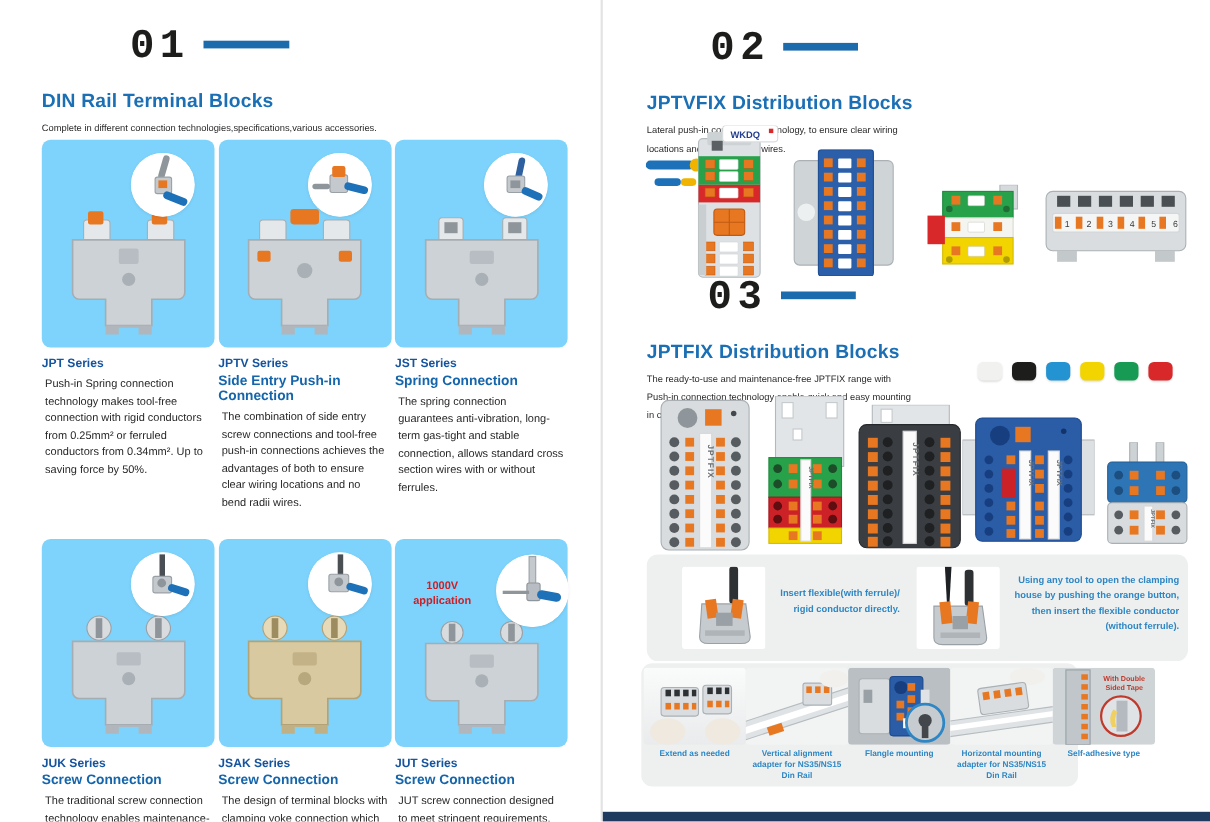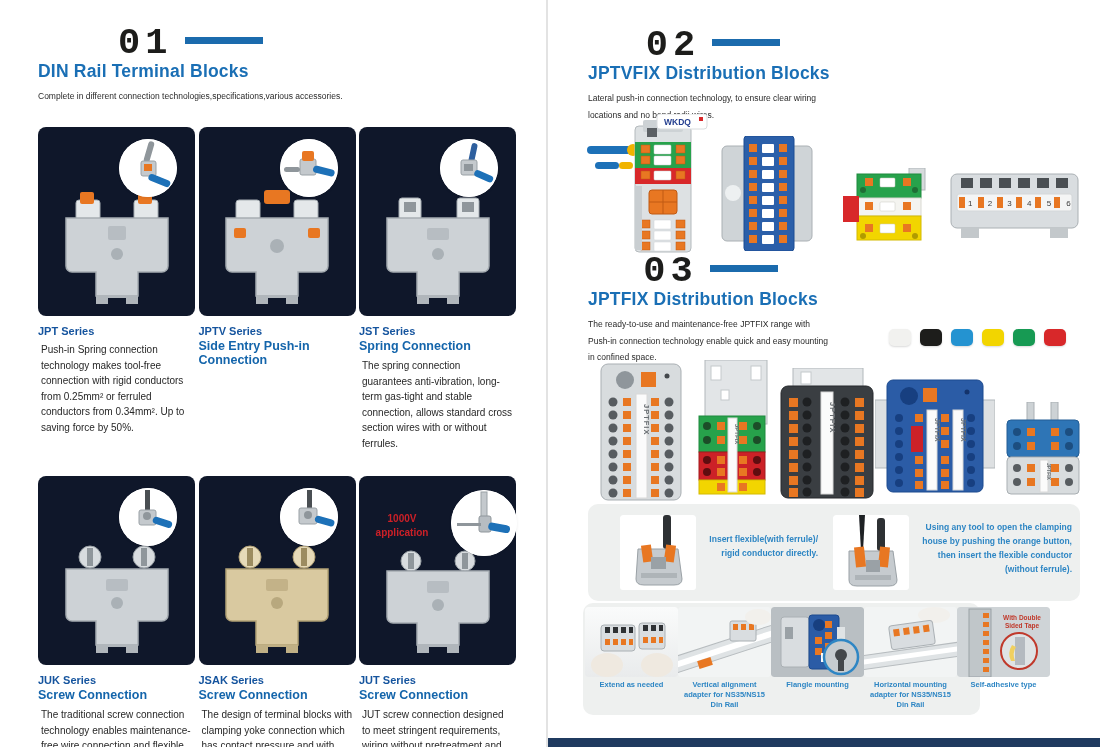--- a/index.html
+++ b/index.html
@@ -6,27 +6,27 @@
   html,body { background:#fff; }
   body { width:1100px; height:747px; font-family:"Liberation Sans", sans-serif; color:#2a2a2a; }
   .spread { position:relative; width:1100px; height:747px; background:#fff; overflow:hidden; }
   .divider { position:absolute; left:546px; top:0; width:2px; height:747px; background:#e3e3e3; }
 
   
   .sec-head { position:absolute; }
   .sec-head-top { display:flex; align-items:flex-start; gap:12px;justify-content:center; }
   .sec-num { font-family:"Liberation Mono", monospace; font-size:37px; font-weight:bold; color:#1d1d1b; letter-spacing:5px; line-height:0.85; }
   .sec-bar { display:inline-block; width:78px; height:7px; background:#1b6bad; margin-top:9px; }
-  .page-title { font-size:17.5px; font-weight:bold; color:#1a6fb5; margin-top:2px; letter-spacing:0.2px; }
+  .page-title { font-size:17.5px; font-weight:bold; color:#1a6fb5; margin-top:22px; letter-spacing:0.2px; }
   .page-sub { font-size:8.5px; color:#2a2a2a; margin-top:6px; line-height:1.9; }
 
   
   .cards { position:absolute; left:38px; top:127px; width:478px; display:grid; grid-template-columns:repeat(3,157px); column-gap:3.5px; row-gap:25px; }
   .card { display:flex; flex-direction:column; }
-  .card-visual { position:relative; height:189px; background:#0f172a; border-radius:8px;text-decoration:underline; }
+  .card-visual { position:relative; height:189px; background:#7dd3fc; border-radius:8px;text-decoration:underline; }
   .detail-circle { position:absolute; left:81px; top:12px; width:58px; height:58px; border-radius:50%; background:#fff; box-shadow:0 1px 3px rgba(0,0,0,0.08); overflow:hidden; }
   .product-svg { position:absolute; left:50%; transform:translateX(-50%); bottom:8px; }
   .v-callout { position:absolute; left:8px; top:36px; width:70px; font-size:10px; font-weight:bold; color:#cc2027; text-align:center; line-height:1.35; }
   .card-text { text-align:left; padding-top:9px; }
   .series { font-size:11px; font-weight:bold; color:#15549e; }
   .conn { font-size:12.5px; font-weight:bold; color:#1465ab; margin-top:2px; }
   .desc { font-size:10px; color:#272727; line-height:1.55; margin-top:5px; padding:0 3px; }
 
   
   .montage { position:absolute; left:585px; top:112px; width:500px; height:145px; }
@@ -115,20 +115,21 @@
             <rect x="20" y="20" width="16" height="16" rx="2" fill="#c4c9cd" stroke="#9aa1a6"></rect>
             <rect x="22" y="12" width="12" height="10" rx="2" fill="#e87722"></rect>
             <rect x="34" y="26" width="22" height="7" rx="3.5" fill="#1d71b8" transform="rotate(14 34 26)"></rect>
             <rect x="4" y="28" width="16" height="5" rx="2.5" fill="#8f969b"></rect>
           </svg>
         </div>
       </div>
       <div class="card-text">
         <div class="series">JPTV Series</div>
         <div class="conn">Side Entry Push-in Connection</div>
+        <p class="desc">The combination of side entry screw connections and tool-free push-in connections achieves the advantages of both to ensure clear wiring locations and no bend radii wires.</p>
       </div>
     </div>
 
     <div class="card">
       <div class="card-visual">
         <svg class="product-svg" width="130" height="120" viewBox="0 0 130 120">
           <rect x="26" y="10" width="22" height="22" rx="3" fill="#e4e8ea" stroke="#a6adb2"></rect>
           <rect x="84" y="10" width="22" height="22" rx="3" fill="#e4e8ea" stroke="#a6adb2"></rect>
           <rect x="31" y="14" width="12" height="10" fill="#8f969b"></rect>
           <rect x="89" y="14" width="12" height="10" fill="#8f969b"></rect>

